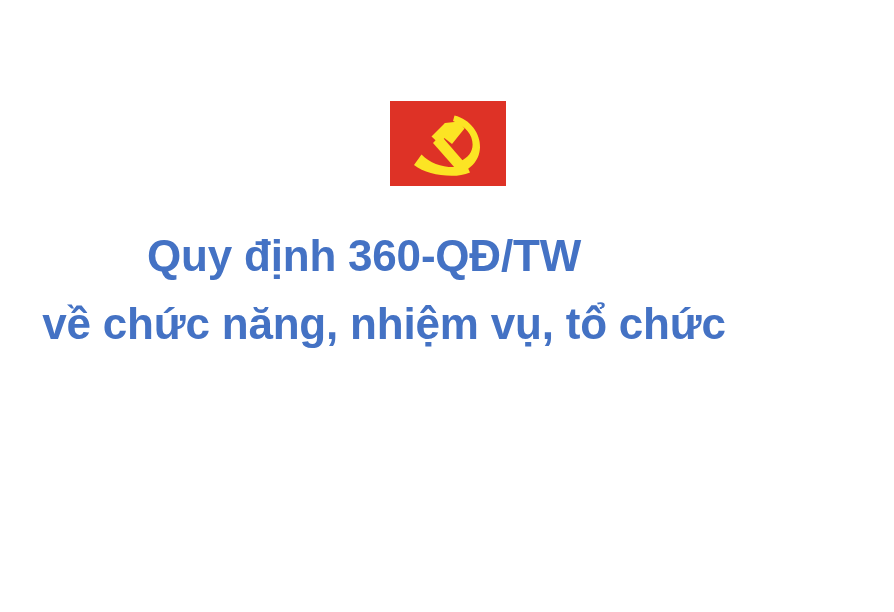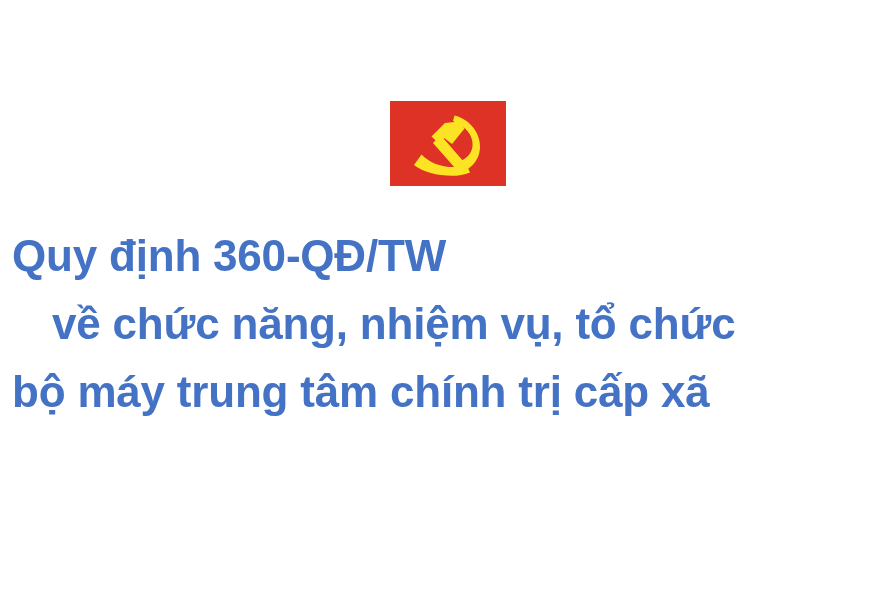--- a/index.html
+++ b/index.html
@@ -33,24 +33,24 @@
   }
   .flag-svg {
     display: block;
     width: 116px;
     height: 85px;
   }
 
   
   .title-block {
     position: absolute;
-    left: 12px;
+    left: 0;
     top: 222px;
     width: 728px;
-    text-align: left;
+    text-align: center;
   }
   .title-line {
     display: block;
     color: #4472C4;
     font-weight: bold;
     font-size: 44px;
     line-height: 68px;
     letter-spacing: -0.2px;
     white-space: nowrap;
     font-family: "Liberation Sans", "DejaVu Sans", sans-serif;
@@ -103,16 +103,15 @@
                  L62.5 29.0
                  L49.0 42.5
                  Z"></path>
       </g>
     </svg>
   </div>
 
   <div class="title-block">
     <span class="title-line line-1">Quy định 360-QĐ/TW</span>
     <span class="title-line line-2">về chức năng, nhiệm vụ, tổ chức</span>
-    <span class="title-line line-3">bộ máy trung tâm chính trị cấp xã</span>
   </div>
 
 </div>
 
 </body></html>

